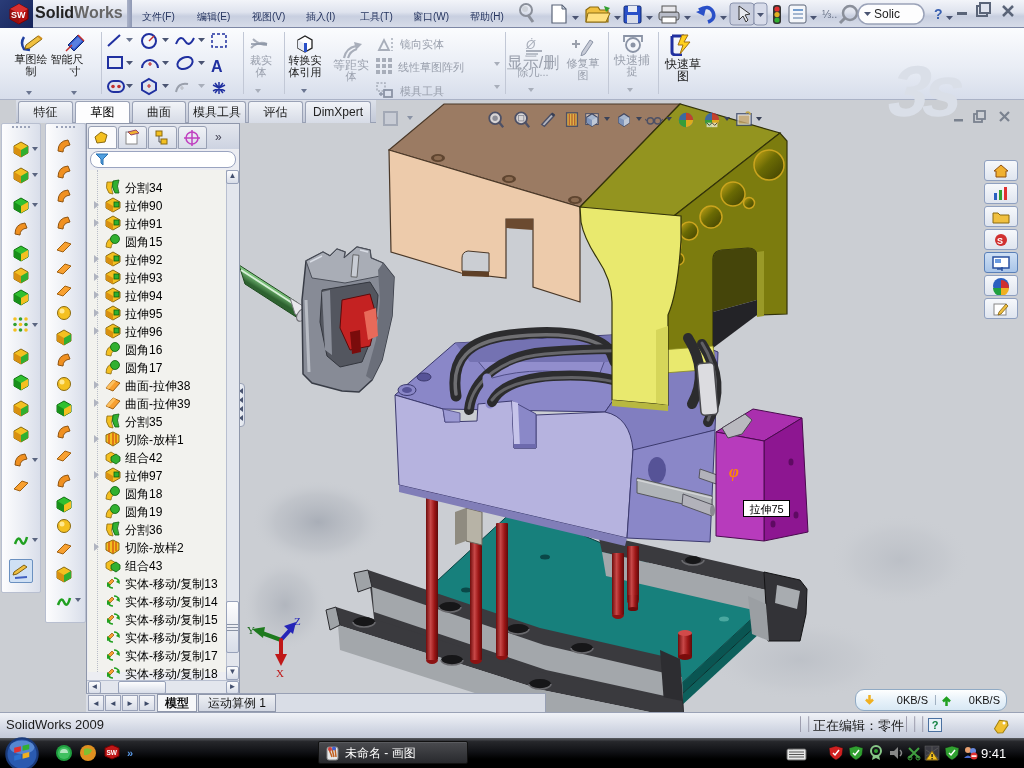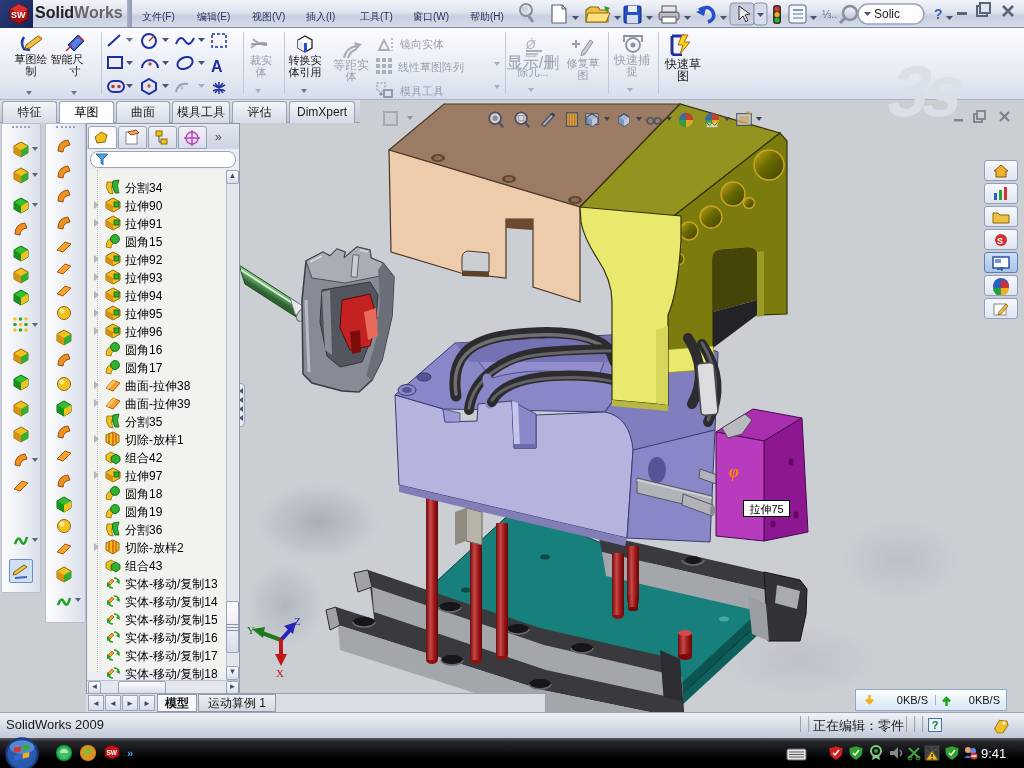--- a/index.html
+++ b/index.html
@@ -6,21 +6,21 @@
 .abs{position:absolute}
 
 #menubar{left:0;top:0;width:1024px;height:28px;background:linear-gradient(#f2f4f9,#dfe3ee 45%,#c8cfe0 60%,#d6dbe8);border-bottom:1px solid #7d87a5;z-index:30}
 .menu{font-size:10px;color:#25345f;position:absolute;top:10px}
 #titlesep{left:127px;top:0;width:5px;height:28px;background:linear-gradient(90deg,#aab2c8,#8e98b4)}
 
 #toolbar{left:0;top:28px;width:1024px;height:72px;background:linear-gradient(#fbfcfe,#e9edf5 55%,#d7ddeb);border-bottom:1px solid #aab2c6;z-index:30}
 .tsep{position:absolute;top:4px;width:1px;height:62px;background:#c2c8d6}
 #watermark{position:absolute;left:890px;top:22px;font-size:72px;font-style:italic;font-weight:bold;color:#dadfe8;letter-spacing:-6px;transform:skewX(-8deg)}
 
-#tabrow{left:0;top:100px;width:360px;height:23px;background:linear-gradient(#dde1ea,#c3c9d8);z-index:30;border-bottom:1px solid #98a0b4}
+#tabrow{left:16px;top:100px;width:360px;height:23px;background:linear-gradient(#dde1ea,#c3c9d8);z-index:30;border-bottom:1px solid #98a0b4}
 .ctab{position:absolute;top:1px;height:22px;font-size:12px;color:#222;text-align:center;line-height:21px;background:linear-gradient(#f2f4f8,#d6dbe6);border:1px solid #9aa2b6;border-bottom:none;border-radius:3px 3px 0 0}
 .ctab.act{background:#fdfdfe;color:#000;z-index:2}
 
 .vtb{position:absolute;width:40px;background:linear-gradient(90deg,#fdfdfe,#e9ecf3 60%,#d9deea);border:1px solid #b8bfd0;border-radius:2px;z-index:25}
 .vtb .grip{height:6px;margin:2px 10px;border-top:2px dotted #9aa2b8}
 
 #treepanel{left:86px;top:123px;width:154px;height:570px;background:#ecedf2;border:1px solid #8f97ab;z-index:26}
 #treetabs{position:absolute;left:0;top:0;width:152px;height:25px;background:linear-gradient(#e3e6ee,#cdd3e1)}
 .ttab{position:absolute;top:2px;width:29px;height:23px;background:linear-gradient(#f0f2f6,#d8dde8);border:1px solid #98a0b4;border-radius:3px 3px 0 0}
 .ttab.act{background:#fbfbfc}
@@ -41,21 +41,21 @@
 
 #taskbar{left:0;top:738px;width:1024px;height:30px;background:linear-gradient(#585b60,#26272b 12%,#111216 45%,#000 70%,#000);z-index:40}
 .task{position:absolute;top:3px;height:23px;border-radius:2px;font-size:12px;color:#fff;line-height:22px}
 
 #hud{position:absolute;left:487px;top:108px;height:26px;z-index:20}
 #docbtns{position:absolute;left:952px;top:109px;z-index:20;width:70px;height:16px}
 #taskpane{position:absolute;left:984px;top:160px;width:38px;z-index:20}
 .tpb{width:34px;height:21px;background:linear-gradient(#f6f8fb,#dfe5ef);border:1px solid #8fa0c0;border-radius:3px;margin-bottom:2px;position:relative}
 .tpb.sel{background:linear-gradient(#cfe0f4,#a8c4e8);border-color:#5a80b8}
 #tooltip{position:absolute;left:743px;top:500px;width:47px;height:17px;background:#fff;border:1px solid #000;font-size:11px;line-height:16px;text-align:center;z-index:22}
-#netwidget{position:absolute;left:855px;top:689px;width:152px;height:22px;background:linear-gradient(#feffff,#e8f2fa 50%,#d8e8f4);border:1px solid #90aac4;border-radius:0;z-index:35;font-size:11px;color:#111}
+#netwidget{position:absolute;left:855px;top:689px;width:152px;height:22px;background:linear-gradient(#feffff,#e8f2fa 50%,#d8e8f4);border:1px solid #90aac4;border-radius:9px;z-index:35;font-size:11px;color:#111}
 #splitter{position:absolute;left:236px;top:383px;width:9px;height:44px;background:linear-gradient(90deg,#f8f9fb,#dde2ec);border:1px solid #9aa2b6;border-radius:0 4px 4px 0;z-index:24}
 </style></head><body>
 
 <svg class="abs" style="left:0;top:0;z-index:5" width="1024" height="768" viewBox="0 0 1024 768">
 <defs>
       <radialGradient id="shad" cx="50%" cy="50%" r="50%">
         <stop offset="0%" stop-color="#9aa0ab" stop-opacity=".7"></stop>
         <stop offset="65%" stop-color="#a8adb6" stop-opacity=".3"></stop>
         <stop offset="100%" stop-color="#c8ccd2" stop-opacity="0"></stop>
       </radialGradient>
@@ -1007,20 +1007,29 @@
 <svg class="abs" style="left:55px;top:6px" width="90" height="20" viewBox="0 0 90 20">
       <circle cx="9" cy="9" r="8" fill="#20a040"></circle>
       <circle cx="9" cy="9" r="6" fill="#40c060"></circle>
       <path d="M5,9 a4,4 0 0 1 8,0" fill="#fff" opacity=".6"></path>
       <circle cx="33" cy="9" r="8" fill="#e09020"></circle>
       <path d="M29,5 q4,-2 8,1 q-2,6 -8,5 z" fill="#80c030"></path>
       <polygon points="50,4 57,1 64,4 64,12 57,15 50,12" fill="#c01818" stroke="#700" stroke-width="1"></polygon>
       <text x="51.5" y="11" font-size="6.5" font-weight="bold" fill="#fff">SW</text>
       <text x="72" y="13" font-size="11" font-weight="bold" fill="#5a9ae8">»</text>
     </svg>
+<div class="task" style="left:318px;width:150px;background:linear-gradient(#4a4b4f,#28292d);border:1px solid #111;box-shadow:inset 0 1px 0 #5a5b5f">
+      <svg style="position:absolute;left:6px;top:3px" width="15" height="16" viewBox="0 0 15 16">
+        <rect x="2" y="2" width="11" height="13" rx="2" fill="#e8e8e8" stroke="#888"></rect>
+        <path d="M4,4 l3,8 M7,4 l2,8 M10,3 l1,9" stroke="#c06020" stroke-width="1.5"></path>
+        <circle cx="5" cy="4" r="2" fill="#d04040"></circle>
+        <circle cx="9" cy="3.5" r="2" fill="#4060d0"></circle>
+      </svg>
+      <div style="position:absolute;left:26px;top:0;font-size:12px">未命名 - 画图</div>
+    </div>
 <svg class="abs" style="left:786px;top:8px" width="22" height="15" viewBox="0 0 22 15">
       <rect x="1" y="3" width="19" height="11" rx="1.5" fill="#e8e8e8" stroke="#666"></rect>
       <path d="M3,6 h15 M3,8.5 h15 M3,11 h15" stroke="#555" stroke-width="1"></path>
       <text x="3" y="4" font-size="4" fill="#555">....</text>
     </svg>
 <svg class="abs" style="left:828px;top:7px" width="16" height="16" viewBox="0 0 16 16">
       <path d="M8,1 L15,3 L14,10 Q11,14 8,15 Q5,14 2,10 L1,3 Z" fill="#d02020" stroke="#111" stroke-width=".5"></path>
       <path d="M5,8 l2,2 4,-5" stroke="#fff" fill="none" stroke-width="1.5"></path>
     </svg>
 <svg class="abs" style="left:848px;top:7px" width="16" height="16" viewBox="0 0 16 16">

